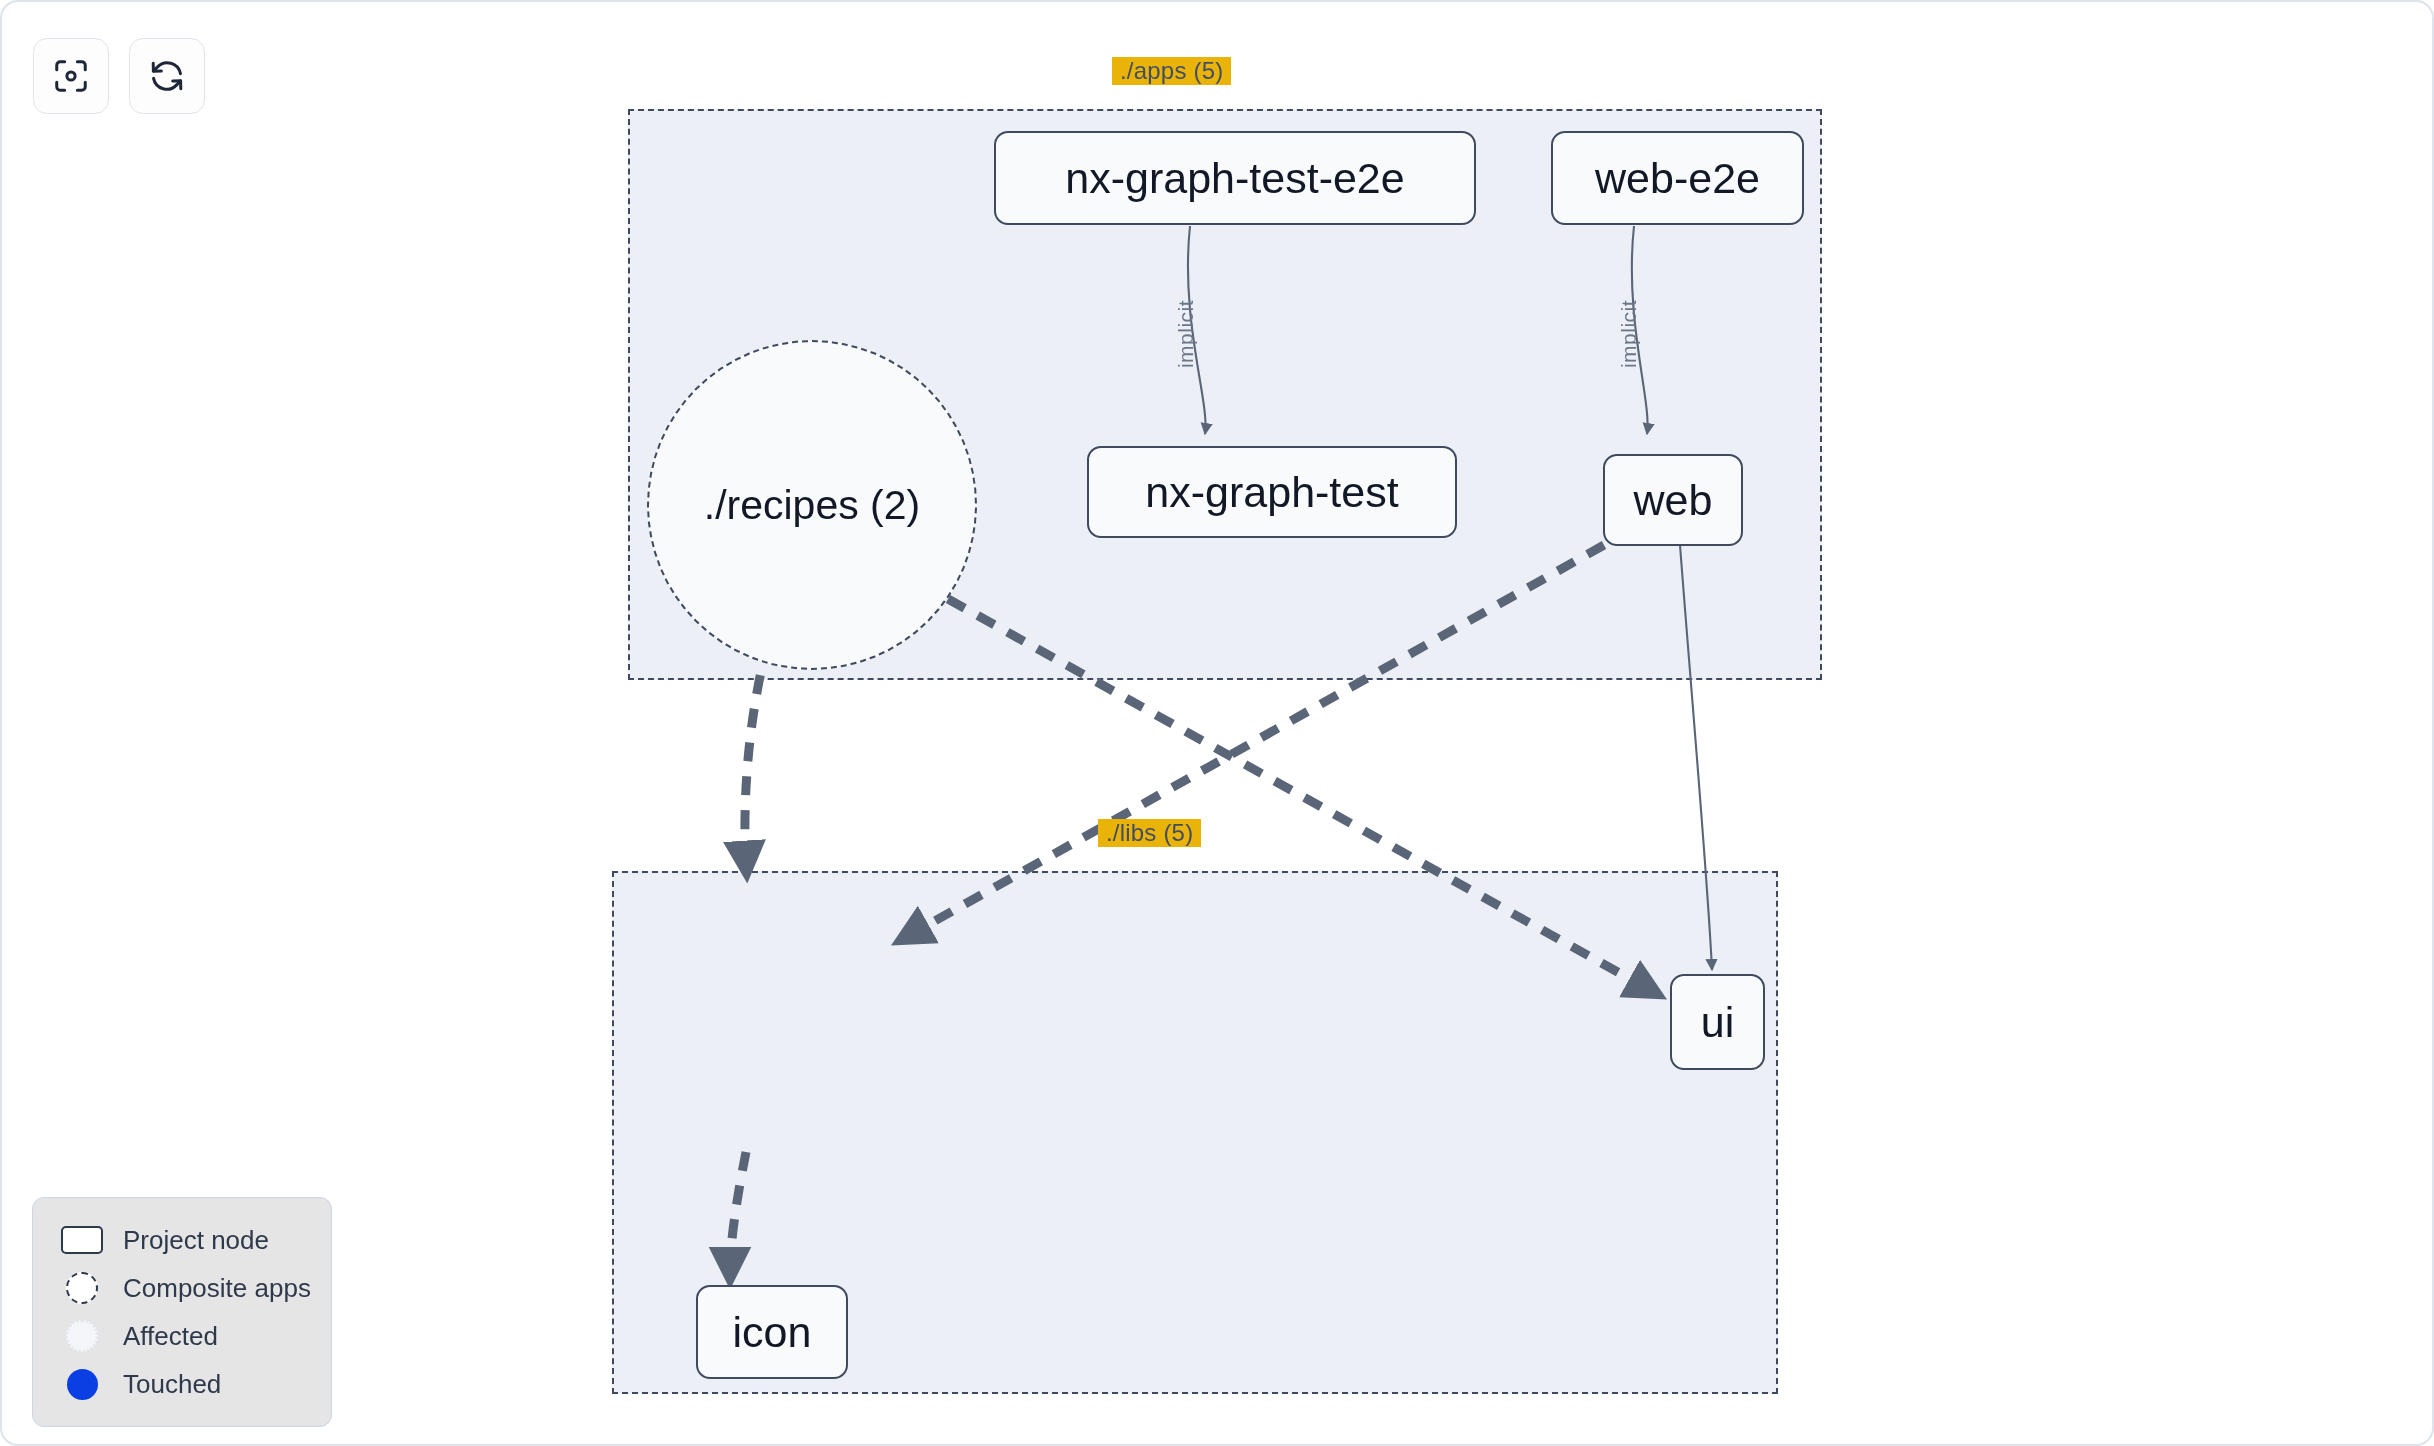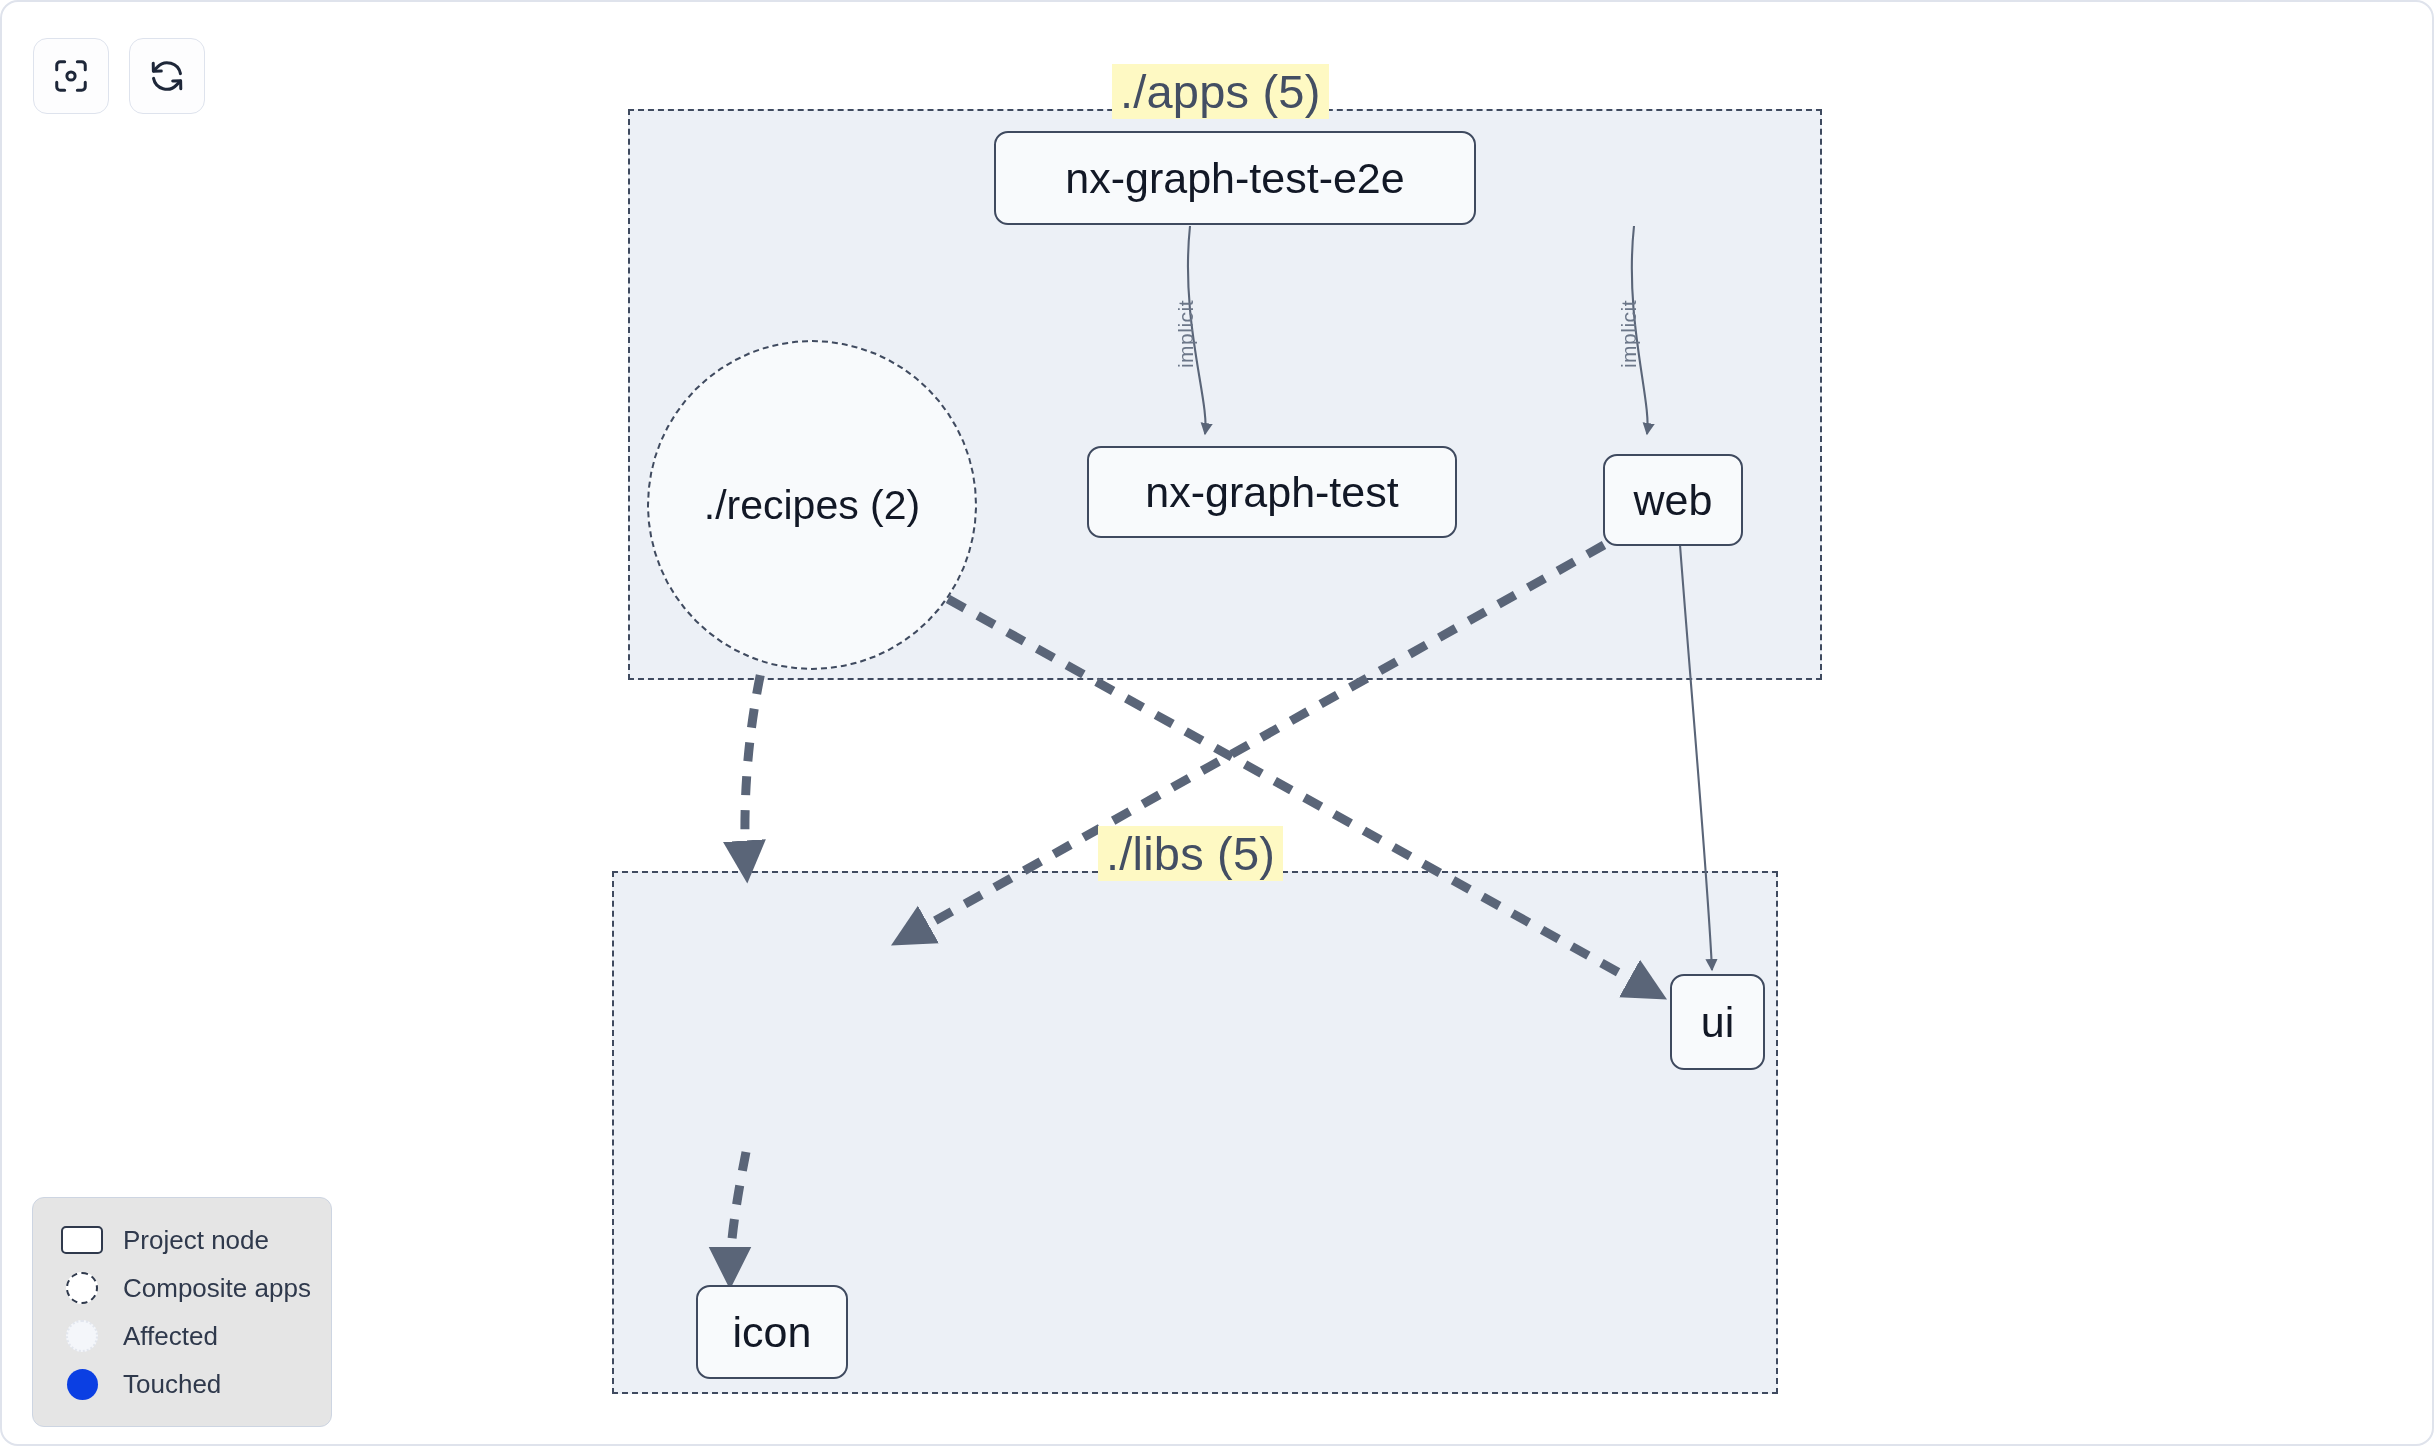--- a/index.html
+++ b/index.html
@@ -56,28 +56,27 @@
 
   
   .group-box {
     position: absolute;
     background: #ecf0f6;
     border: 2.5px dashed #3f4a5f;
     z-index: 5;
   }
   .group-label {
     position: absolute;
-    font-size: 47px;
+    font-size: 24px;
     color: #434e63;
     letter-spacing: 0.2px;
     white-space: nowrap;
-    background: #fef9c3;
+    background: #eab308;
     padding: 0 8px;
     z-index: 30;
-    margin-top: 7px;
   }
 
   
   .proj-node {
     position: absolute;
     background: #f8fafc;
     border: 2.2px solid #3f4a5f;
     border-radius: 14px;
     display: flex;
     align-items: center;
@@ -229,20 +228,21 @@
       <path d="M 1602 543 L 906 934" fill="none" stroke="#5a6578" stroke-width="9" stroke-dasharray="19 15" stroke-linecap="butt" marker-end="url(#arrow-thick)"></path>
 
       <path d="M 744 1150 C 730 1220 728 1255 728 1268" fill="none" stroke="#5a6578" stroke-width="9" stroke-dasharray="19 15" stroke-linecap="butt" marker-end="url(#arrow-thick)"></path>
     </svg>
 
     <div class="edge-label" style="left:1150px; top:320px; transform: rotate(-90deg);">implicit</div>
     <div class="edge-label" style="left:1593px; top:320px; transform: rotate(-90deg);">implicit</div>
 
     <div class="proj-node" style="left:992px; top:129px; width:482px; height:94px;">nx-graph-test-e2e</div>
 
+    <div class="proj-node" style="left:1549px; top:129px; width:253px; height:94px;">web-e2e</div>
 
     <div class="comp-node" style="left:645px; top:338px; width:330px; height:330px;">./recipes (2)</div>
 
     <div class="proj-node" style="left:1045px; top:444px; width:370px; height:92px;margin-left:40px;">nx-graph-test</div>
 
     <div class="proj-node" style="left:1601px; top:452px; width:140px; height:92px;">web</div>
 
 
     <div class="proj-node" style="left:1668px; top:972px; width:95px; height:96px;">ui</div>
 

